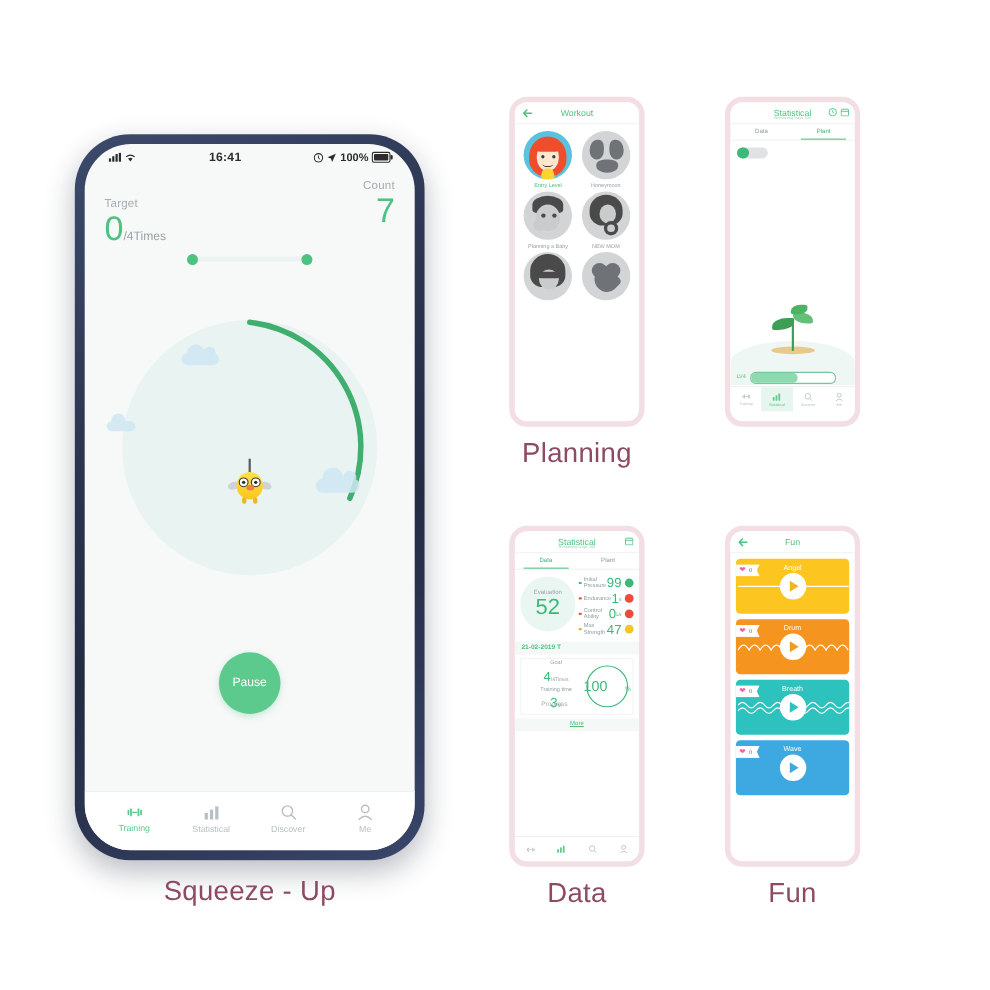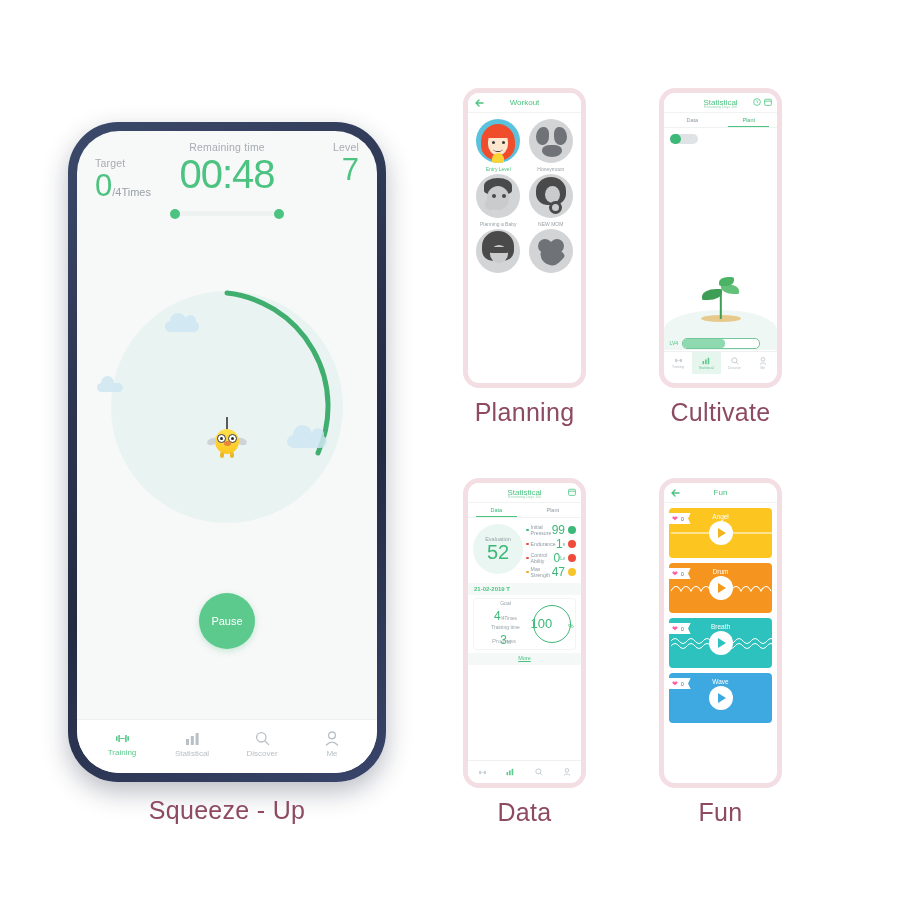--- a/index.html
+++ b/index.html
@@ -202,34 +202,58 @@
   .fwave{position:absolute;left:0;right:0;top:50%;transform:translateY(-50%);height:18px;}
 </style>
 </head>
 <body>
 
 <div class="stage">
 
   <div class="phone">
     <div class="phone-screen">
 
+      <div class="statusbar">
+        <div class="sb-left">
+          <span class="bars">
+              <i></i>
+              <i></i>
+              <i></i>
+              <i></i>
+            </span>
+          <svg width="11" height="9" viewBox="0 0 11 9">
+              <path d="M5.5 7.8 L3.4 5.2 Q5.5 3.7 7.6 5.2 Z" fill="#2c2c2c"></path>
+              <path d="M1.6 3.6 Q5.5 0.3 9.4 3.6" stroke="#2c2c2c" stroke-width="1.1" fill="none"></path>
+            </svg>
+        </div>
+        <div class="sb-time">16:41</div>
+        <div class="sb-right">
+          <svg width="9" height="9" viewBox="0 0 9 9">
+              <circle cx="4.5" cy="4.5" r="3.8" fill="none" stroke="#2c2c2c" stroke-width="1"></circle>
+              <path d="M4.5 2.4v2.3l1.5 1" stroke="#2c2c2c" stroke-width=".9" fill="none"></path>
+            </svg>
+          <svg width="9" height="9" viewBox="0 0 9 9">
+              <path d="M8.3 .7 L.7 4 L3.8 5.2 L5 8.3 Z" fill="#2c2c2c"></path>
+            </svg>
+          <span>100%</span>
+          <span class="batt">
+              <i></i>
+            </span>
+        </div>
+      </div>
 
       <div class="stats-row">
         <div class="stat-col l">
           <div class="stat-label">Target</div>
           <div class="stat-val">
             <span class="big-num">0</span><span class="suffix">/4Times</span>
           </div>
         </div>
-        <div class="stat-col">
-          <div class="stat-label">Remaining time</div>
-          <div class="timer">00:48</div>
-        </div>
         <div class="stat-col r">
-          <div class="stat-label">Level</div>
+          <div class="stat-label">Count</div>
           <div class="stat-val big-num">7</div>
         </div>
       </div>
 
       <div class="slider">
         <span class="knob a"></span>
         <span class="knob b"></span>
       </div>
 
       <div class="gauge-wrap">
@@ -422,21 +446,20 @@
         <div class="mtb">
           <svg width="8" height="8" viewBox="0 0 14 15">
               <circle cx="7" cy="4.4" r="3.4" fill="none" stroke="currentColor" stroke-width="1.5"></circle>
               <path d="M1.4 14 Q7 8.2 12.6 14" fill="none" stroke="currentColor" stroke-width="1.5"></path>
             </svg>
           <span>Me</span>
         </div>
       </div>
     </div>
   </div>
-  <div class="caption" style="left:659px;top:398px;width:123px;">Cultivate</div>
 
   <div class="mini m3">
     <div class="mini-head">
       <span class="mini-title">Statistical</span>
       <span class="mini-sub">Remaining Days 100</span>
       <span class="mini-hicons">
         <svg width="8" height="8" viewBox="0 0 10 10">
             <rect x=".8" y="1.6" width="8.4" height="7.6" rx="1" fill="none" stroke="#4cc380" stroke-width="1"></rect>
             <path d="M.8 4h8.4" stroke="#4cc380" stroke-width="1"></path>
           </svg>

